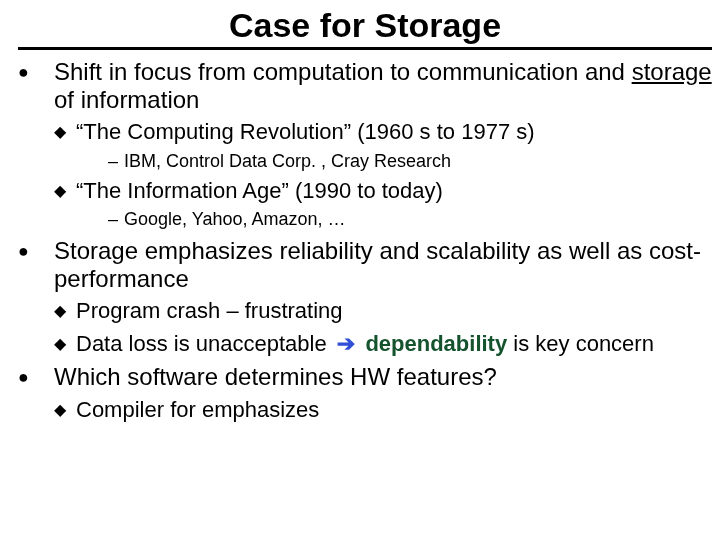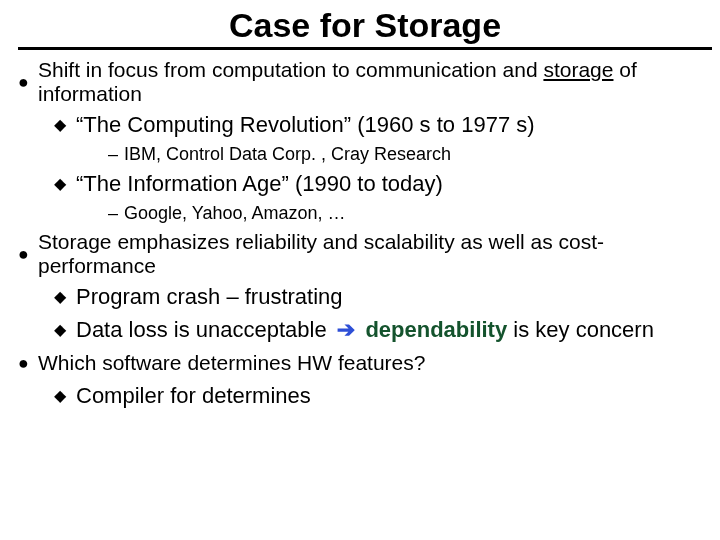--- a/index.html
+++ b/index.html
@@ -22,24 +22,25 @@
     font-size: 34px;
     margin: 0 0 2px 0;
   }
   .rule {
     height: 3px;
     background: #000;
     margin: 0 0 8px 0;
   }
   .l1 {
     display: flex;
-    align-items: center;
-    font-size: 21px;
+    align-items: flex-start;
+    font-size: 24px;
     line-height: 1.15;
     margin: 6px 0 2px 0;
+    gap: 16px;
   }
   .l1 .bullet {
     flex: 0 0 auto;
     width: 20px;
     font-size: 18px;
     line-height: 28px;
     text-align: left;
   }
   .l1 .bullet::before { content: "\25CF"; }
   .l1 .text { flex: 1 1 auto; }
@@ -129,16 +130,16 @@
   </div>
 
   <div class="l1">
     <span class="bullet"></span>
     <span class="text">Which software determines HW features?</span>
   </div>
 
 
   <div class="l2">
     <span class="bullet"></span>
-    <span class="text">Compiler for determines</span>
+    <span class="text">Compiler for emphasizes</span>
   </div>
 
 </div>
 
 </body></html>

